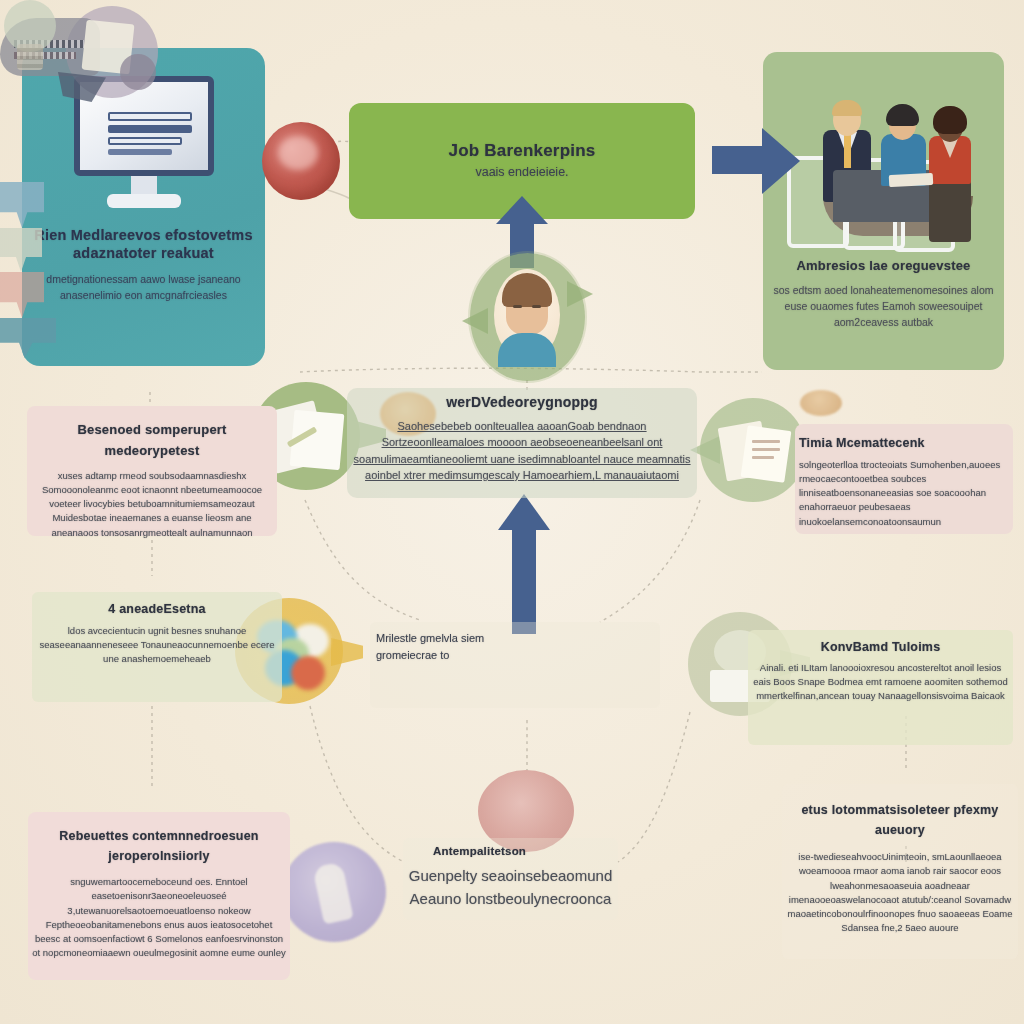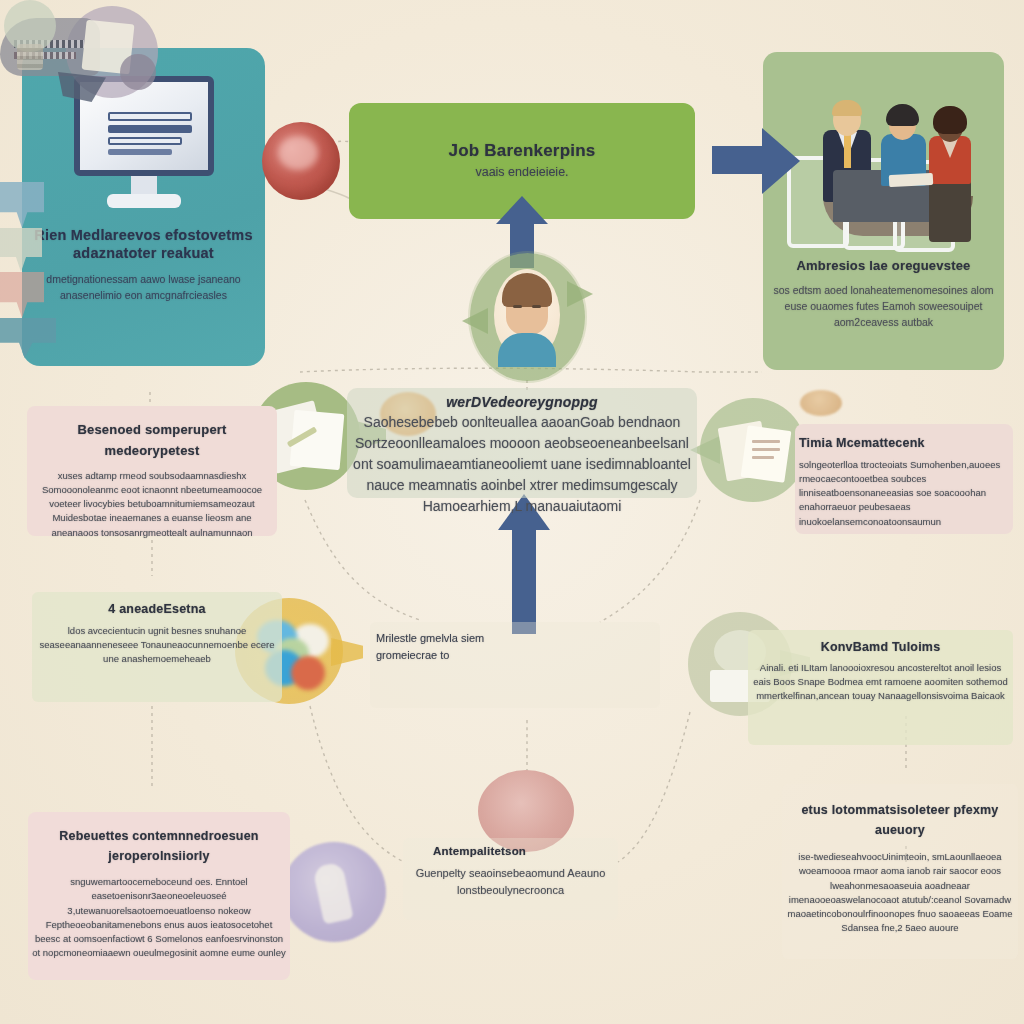--- a/index.html
+++ b/index.html
@@ -66,22 +66,22 @@
   }
   #card-people .title{font-size:13px;margin-top:6px;}
   #card-people .body{font-size:10.5px;margin-top:9px;}
 
   #card-center-mid{
     left:347px;top:388px;width:350px;height:110px;
     background:rgba(205,215,196,.55);
     border-radius:10px;
     padding-top:6px;
   }
-  #card-center-mid .title{font-size:14px;font-style:italic;}
-  #card-center-mid .body{font-size:14px;}
+  #card-center-mid .title{font-size:14px;}
+  #card-center-mid .body{font-size:11px;margin-top:6px;text-decoration:underline;}
 
   #card-left-mid{
     left:27px;top:406px;width:250px;height:130px;
     background:#f0dcd7;
     border-radius:8px;
   }
   #card-left-mid .title{font-size:13px;margin-top:4px;line-height:1.6;}
   #card-left-mid .body{font-size:9.5px;margin-top:7px;}
 
   #card-right-mid{
@@ -505,21 +505,21 @@
     <div class="body">Ainali. eti ILItam lanoooioxresou ancostereltot anoil lesios eais Boos Snape Bodmea emt ramoene aoomiten sothemod mmertkelfinan,ancean touay Nanaagellonsisvoima Baicaok</div>
   </div>
 
   <div class="card" id="card-left-bottom">
     <div class="title">Rebeuettes contemnnedroesuen jeroperolnsiiorly</div>
     <div class="body">snguwemartoocemeboceund oes. Enntoel easetoenisonr3aeoneoeleuoseé 3,utewanuorelsaotoemoeuatloenso nokeow Feptheoeobanitamenebons enus auos ieatosocetohet beesc at oomsoenfactiowt 6 Somelonos eanfoesrvinonston ot nopcmoneomiaaewn oueulmegosinit aomne eume ounley</div>
   </div>
 
   <div class="card" id="card-center-bottom">
     <div class="title">Antempalitetson</div>
-    <div class="body" style="font-size:11px;">Guenpelty seaoinsebeaomund Aeauno lonstbeoulynecroonca</div>
+    <div class="body" style="font-size:15px;">Guenpelty seaoinsebeaomund Aeauno lonstbeoulynecroonca</div>
   </div>
 
   <div class="card" id="card-right-bottom">
     <div class="title">etus lotommatsisoleteer pfexmy aueuory</div>
     <div class="body">ise-twedieseahvoocUinimteoin, smLaounllaeoea woeamoooa rmaor aoma ianob rair saocor eoos lweahonmesaoaseuia aoadneaar imenaooeoaswelanocoaot atutub/:ceanol Sovamadw maoaetincobonoulrfinoonopes fnuo saoaeeas Eoame Sdansea fne,2 5aeo auoure</div>
   </div>
 
 </div>
 
 </body></html>

